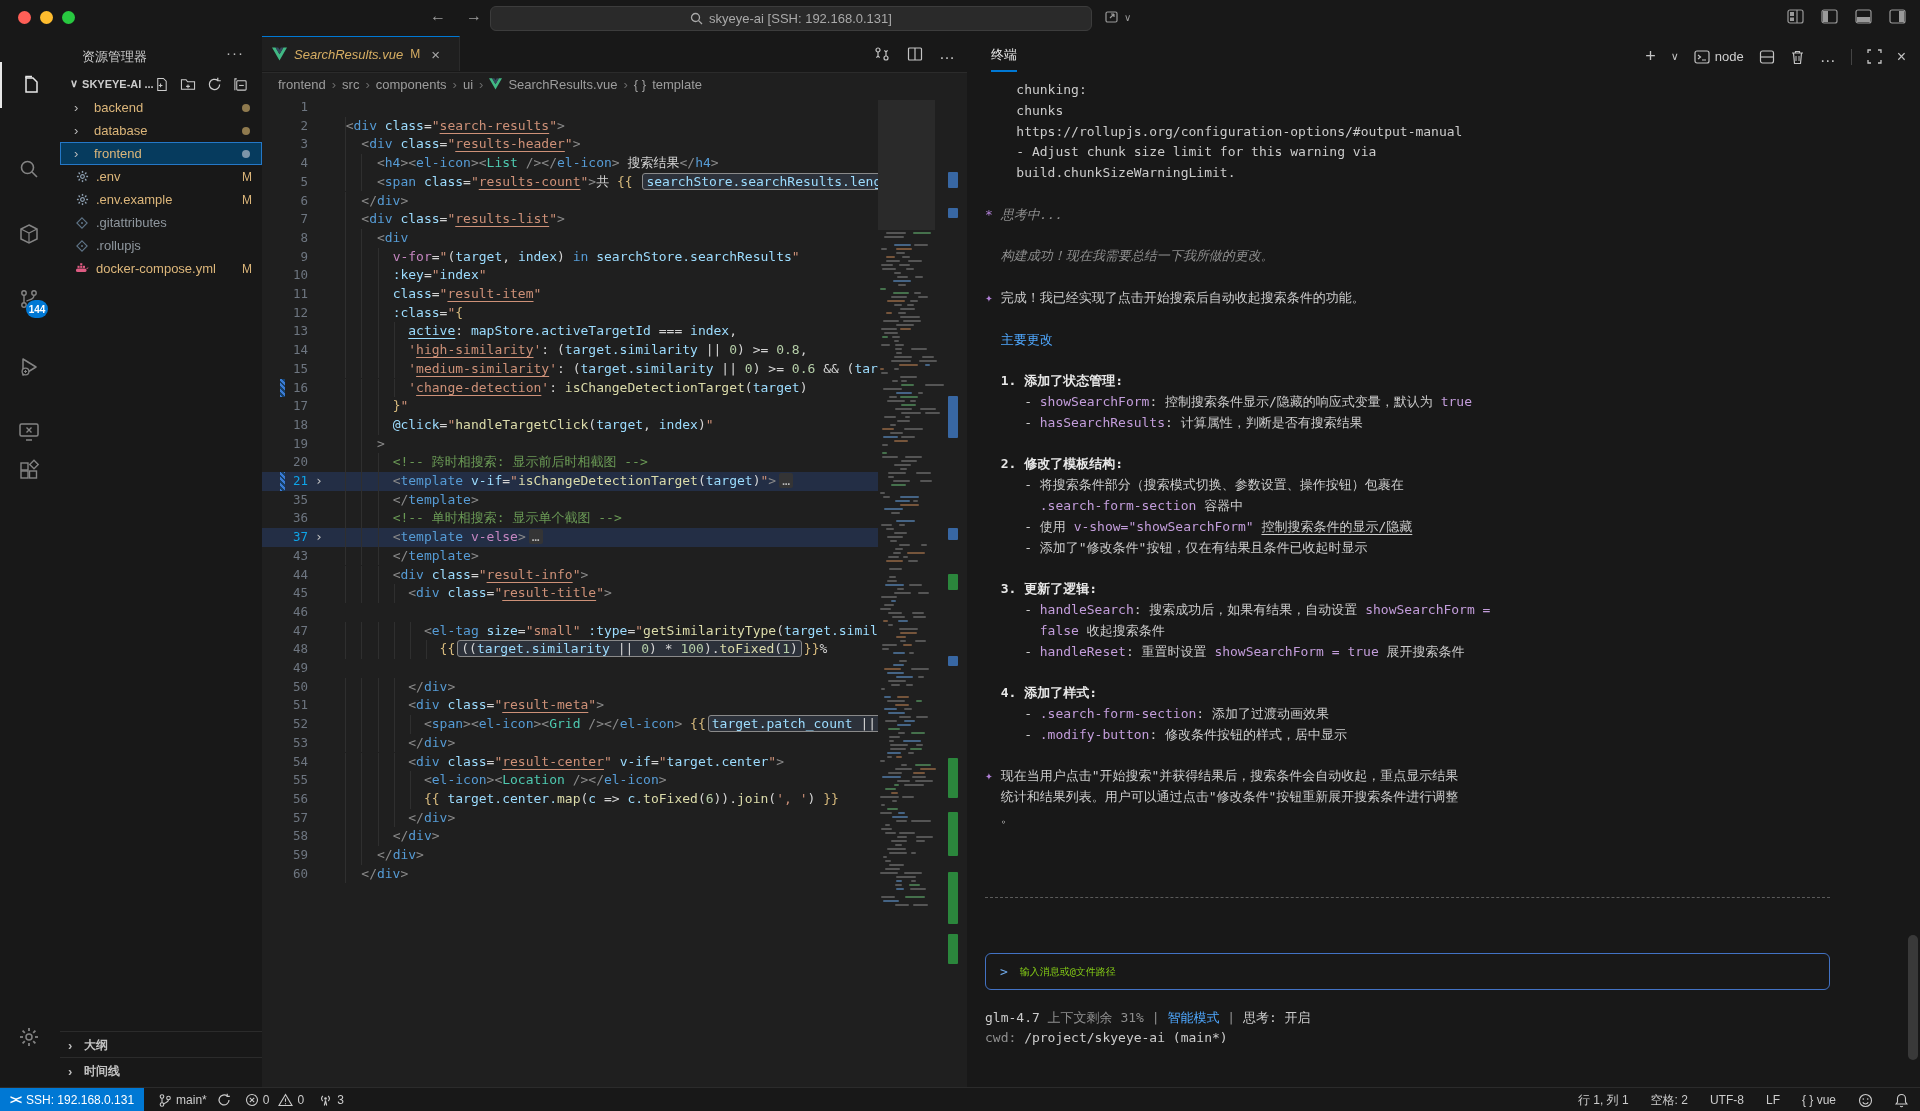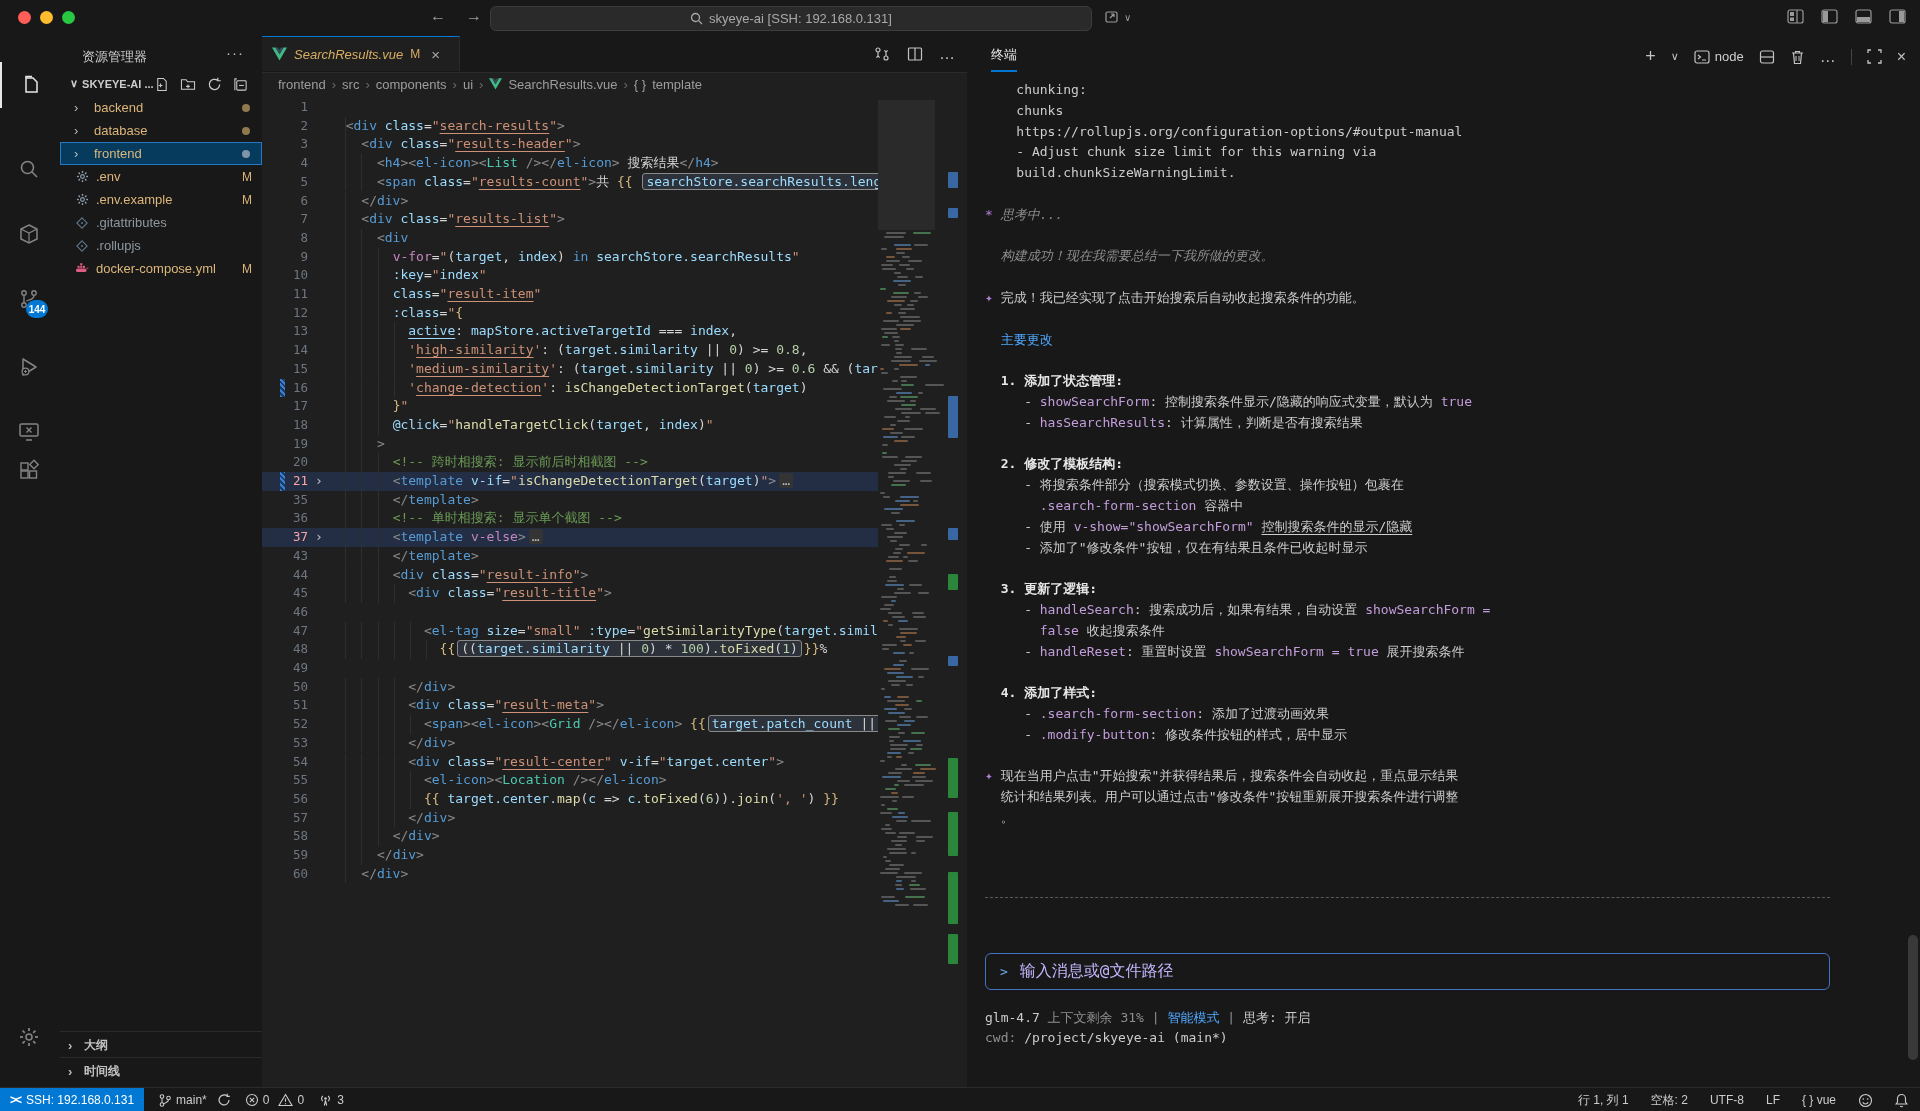--- a/index.html
+++ b/index.html
@@ -54,21 +54,21 @@
   #tab1 .t-close{color:#a8a8a8;font-size:15px;margin-left:4px;}
   #tab-actions{position:absolute;right:12px;top:0;height:35px;display:flex;align-items:center;gap:16px;color:#c3c3c3;}
   #breadcrumb{position:absolute;left:0;top:36px;width:705px;height:24px;display:flex;align-items:center;
               padding-left:16px;gap:6px;font-size:13px;color:#9d9d9d;box-sizing:border-box;}
   #breadcrumb .sep{color:#6a6a6a;}
   #code-lines{position:absolute;left:0;top:62px;width:705px;height:985px;overflow:hidden;}
   .crow{position:absolute;left:0;width:616px;height:18.7px;display:flex;align-items:stretch;
         font-family:"DejaVu Sans Mono",monospace;font-size:13px;line-height:18.7px;white-space:pre;}
   .crow.hl{background:#232e45;}
   .lnum{width:46px;text-align:right;color:#6e7681;font-size:12.5px;flex:none;}
-  .lnum-hl{color:#fca5a5;}
+  .lnum-hl{color:#0ea5e9;}
   .foldz{width:22px;flex:none;text-align:center;color:#c5c5c5;}
   .ctext{flex:1;overflow:hidden;}
   .modstripe{position:absolute;left:18px;top:0;width:5px;height:100%;
              background:repeating-linear-gradient(45deg,#3a7bd5 0 2px,#173f66 2px 4px);}
   .lead{display:inline-block;height:18.7px;
         background:repeating-linear-gradient(to right,transparent 0 15.2px,#2f2f2f 15.2px 16.2px);}
   .box{display:inline-block;border:1px solid #8a8a8a;border-radius:3px;background:#2c313a;padding:0 3px;margin:0 2px;line-height:15px;}
   .c-tag{color:#569cd6}.c-punct{color:#8a8a8a}.c-attr{color:#9cdcfe}.c-str{color:#ce9178}
   .c-strU{color:#ce9178;text-decoration:underline;text-underline-offset:3px;}
   .c-attrU{color:#9cdcfe;text-decoration:underline;text-underline-offset:3px;}
@@ -91,21 +91,21 @@
   .nodechip{display:flex;align-items:center;gap:5px;font-size:13px;color:#cfcfcf;}
   #term-lines{position:absolute;left:18px;top:44px;right:24px;}
   .tline{height:20.8px;font-family:"DejaVu Sans Mono",monospace;font-size:13px;line-height:20.8px;white-space:pre;overflow:hidden;}
   .t-p{color:#cccccc}.t-dim{color:#8f8f8f;font-style:italic}.t-star{color:#b180d7}
   .t-head{color:#4fa8ff;font-weight:normal}.t-b{color:#e8e8e8;font-weight:bold}.t-code{color:#c39ddb}
   .t-pu{color:#cccccc;text-decoration:underline;text-underline-offset:3px}.t-g{color:#8f8f8f}.t-blue{color:#4fa8ff}
   #dashsep{position:absolute;left:18px;top:861px;width:845px;border-top:1px dashed #5a5a5a;}
   #chatbox{position:absolute;left:18px;top:917px;width:845px;height:37px;border:1px solid #4272c4;border-radius:6px;
            display:flex;align-items:center;padding:0 14px;gap:12px;box-sizing:border-box;}
   #chatbox .prompt{color:#6fa8e8;font-family:"DejaVu Sans Mono",monospace;font-size:13px;}
-  #chatbox .ph{color:#c4b5fd;font-size:16px;font-family:"DejaVu Sans Mono",monospace;}
+  #chatbox .ph{color:#84cc16;font-size:10px;font-family:"DejaVu Sans Mono",monospace;}
   #term-meta1{position:absolute;left:18px;top:972px;}
   #term-meta2{position:absolute;left:18px;top:992px;}
   .tmeta{font-family:"DejaVu Sans Mono",monospace;font-size:13px;line-height:20px;white-space:pre;}
   #panel-scroll{position:absolute;right:2px;top:899px;width:10px;height:125px;border-radius:5px;background:rgba(121,121,121,.35);}
 
   
   #statusbar{left:0;top:1087px;width:1920px;height:24px;background:#181818;border-top:1px solid #2b2b2b;
              display:flex;align-items:center;font-size:12px;color:#cccccc;}
   #sb-remote{height:24px;background:#0078d4;color:#fff;display:flex;align-items:center;gap:6px;padding:0 10px;}
   #sb-remote .ric{font-weight:bold;letter-spacing:-2px;font-size:12px;}

